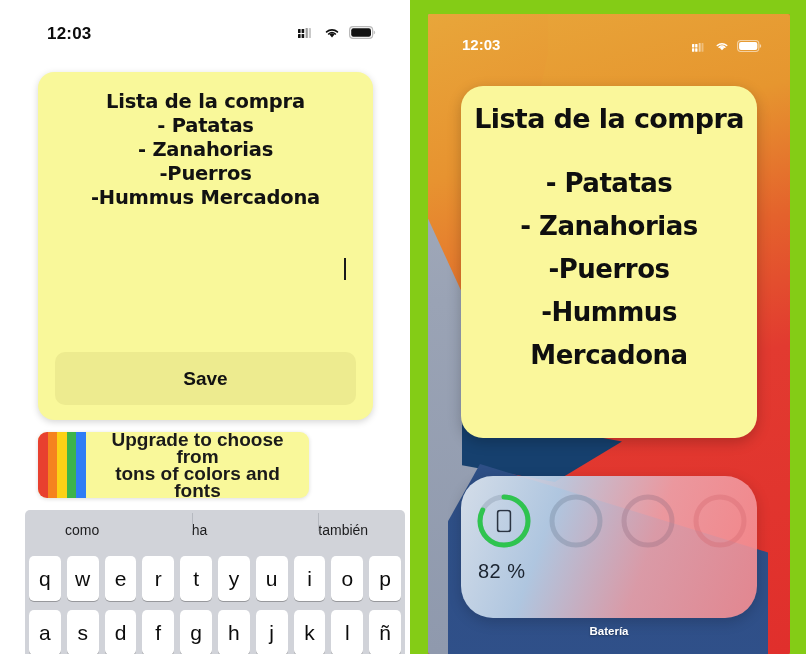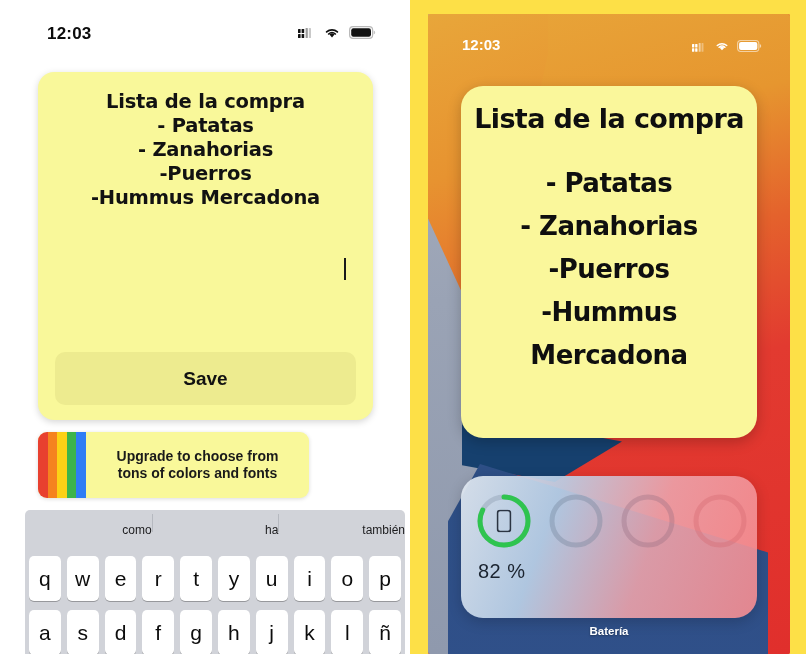--- a/index.html
+++ b/index.html
@@ -2,21 +2,21 @@
 <html><head>
 <meta charset="utf-8">
 <style>
   * { box-sizing: border-box; margin: 0; padding: 0; }
   html, body {
     width: 806px; height: 654px;
     background: #ffffff;
     font-family: "Liberation Sans", sans-serif;
     overflow: hidden;
   }
-  #root { position: relative; width: 806px; height: 654px; background:#fde047; }
+  #root { position: relative; width: 806px; height: 654px; background:#84cc16; }
 
   
   #left-panel {
     position: absolute; left: 0; top: 0; width: 410px; height: 654px;
     background: #ffffff; overflow: hidden;
   }
   .l-statusbar {
     position: absolute; left: 0; top: 24px; width: 410px; height: 28px;
   }
   .l-time {
@@ -69,42 +69,42 @@
     display: flex; align-items: center;
     box-shadow: 0 1px 4px rgba(0,0,0,0.14);
     cursor: pointer;
   }
   .rainbow {
     width: 48px; height: 66px; display: flex; flex-shrink: 0;
   }
   .rainbow i { flex: 1; height: 100%; display:block; }
   .upgrade-label {
     flex: 1; text-align: center; padding: 0 6px;
-    font-size: 14px; font-weight: bold; color: #1a1a1a; line-height: 17px;
+    font-size: 19px; font-weight: bold; color: #1a1a1a; line-height: 17px;
   }
   .restore-btn {
     position: absolute; right: 0; top: 0; width: 61px; height: 66px;
     background: #f9f89a; border-radius: 9px;
     display: flex; align-items: center; justify-content: center;
     font-size: 10.5px; font-weight: bold; color: #1a1a1a;
     box-shadow: 0 1px 4px rgba(0,0,0,0.14); cursor: pointer;
   }
 
   
   .keyboard {
     position: absolute; left: 25px; top: 510px; width: 380px; height: 144px;
     background: #d1d3d9; border-radius: 5px 5px 0 0;
   }
   .kb-suggestions {
     position: absolute; left: 0; top: 0; width: 100%; height: 40px;
     display: flex; align-items: center;
   }
   .kb-sug {
-    flex: 1; text-align: right; font-size: 12px; color: #1c1c1e;
-    position: relative; cursor: pointer;
+    flex: 1; text-align: left; font-size: 14px; color: #1c1c1e;
+    position: relative; cursor: pointer; margin-left: 40px;
   }
   .kb-sug + .kb-sug::before {
     content:""; position:absolute; left:0; top:-9px; width:1px; height:18px;
     background:#b6b9c0;
   }
   .kb-row {
     position: absolute; left: 0; width: 100%;
     display: flex; gap: 6px; padding: 0 4px;
   }
   .kb-row.r1 { top: 46px; }
@@ -181,21 +181,21 @@
   }
   .sw-caption {
     position: absolute; left: 0; top: 430px; width: 100%;
     text-align: center; font-size: 12px; font-weight: bold;
     color: #ffffff; text-shadow: 0 1px 2px rgba(0,0,0,0.35);
   }
 
   
   .battery-widget {
     position: absolute; left: 33px; top: 462px; width: 296px; height: 142px;
-    border-radius: 22px; overflow: hidden;
+    border-radius: 32px; overflow: hidden;
     background: linear-gradient(110deg,
         rgba(225,232,240,0.93) 0%,
         rgba(186,208,231,0.92) 30%,
         rgba(236,162,170,0.90) 62%,
         rgba(246,140,144,0.90) 100%);
     box-shadow: 0 4px 14px rgba(0,0,0,0.18);
     cursor: pointer;
   }
   .bw-rings {
     position: absolute; left: 14px; top: 16px;

